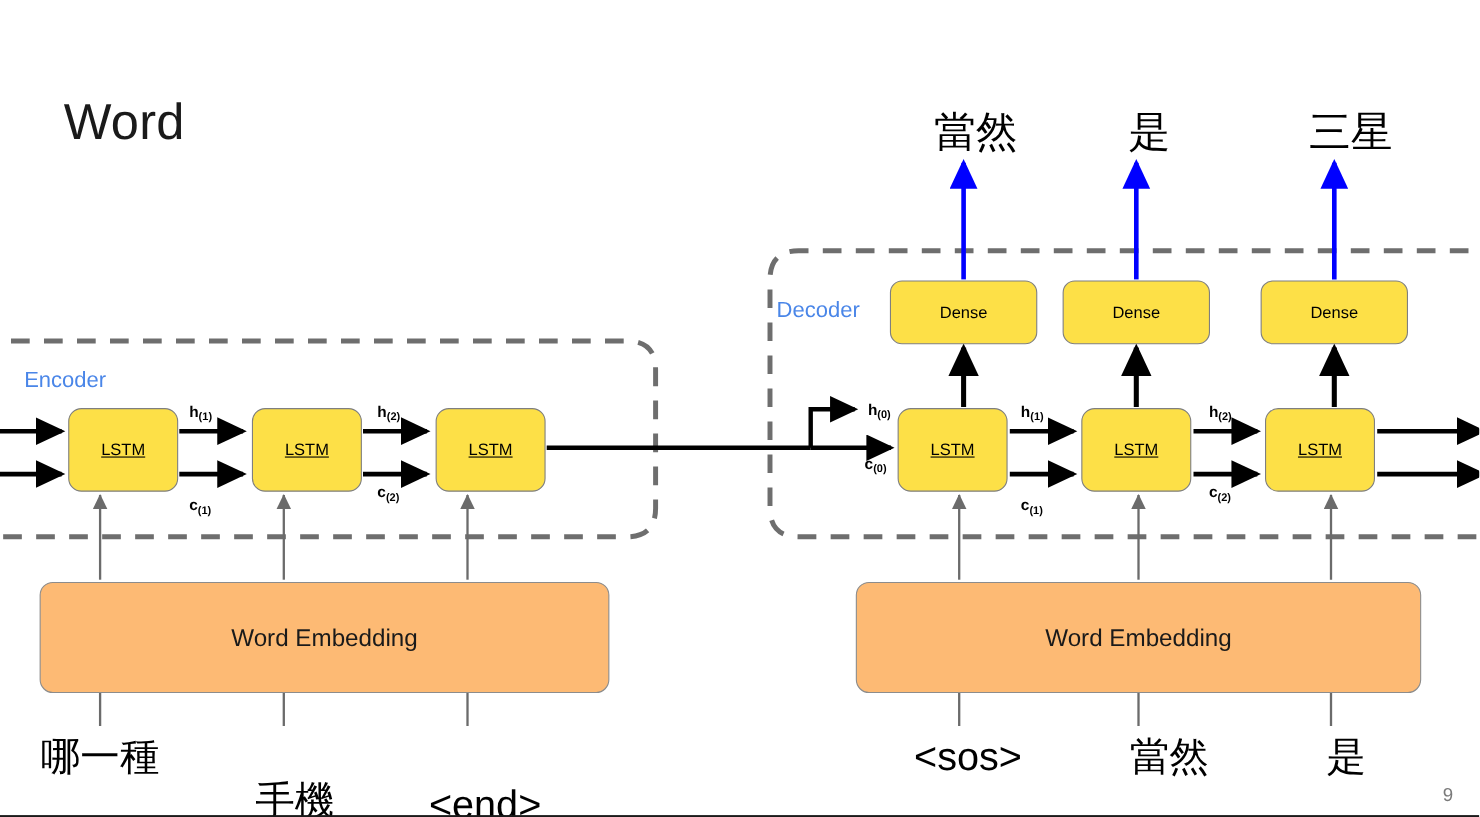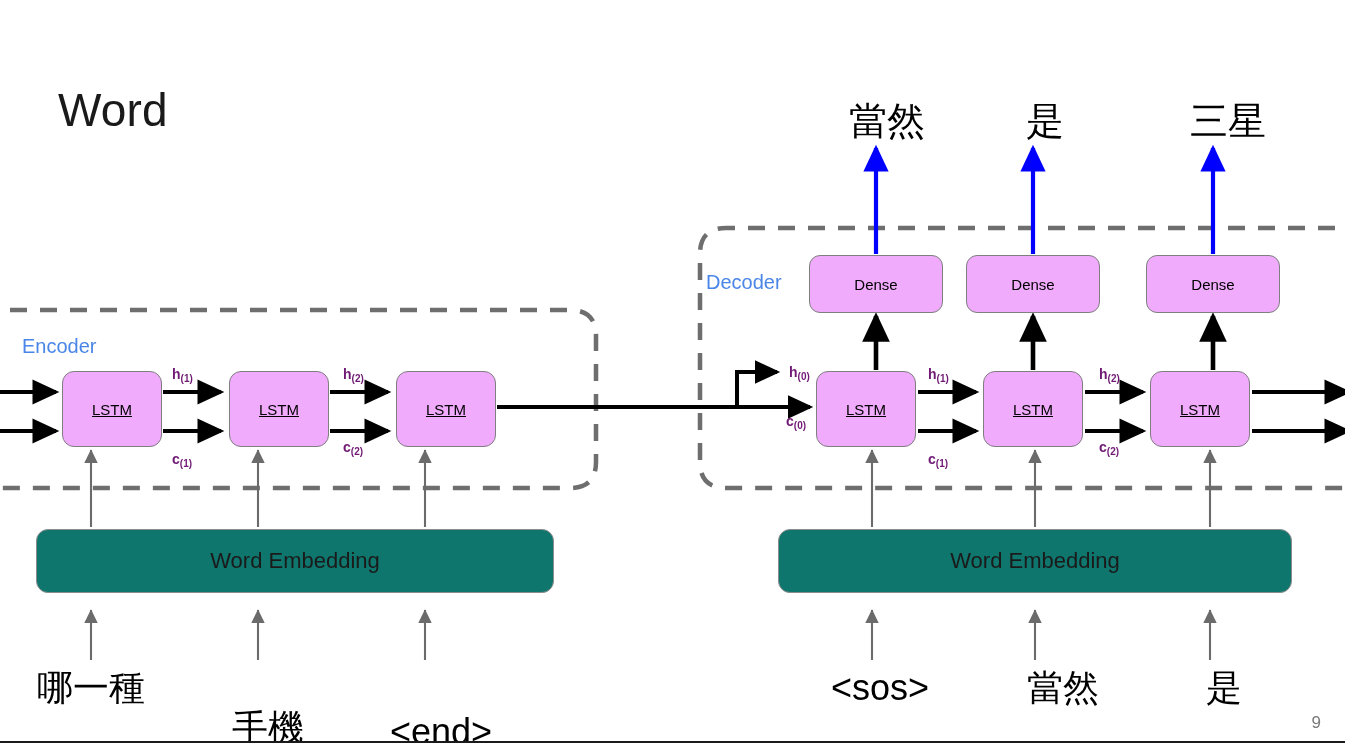--- a/index.html
+++ b/index.html
@@ -45,52 +45,52 @@
     white-space: nowrap;
     margin-top: 13px;
   }
   #encoder-label { left: 22px; top: 322px; }
   #decoder-label { left: 706px; top: 258px; }
 
   
   .lstm-box, .dense-box {
     position: absolute;
     box-sizing: border-box;
-    background: #f0abfc;
+    background: #fde047;
     border: 1.3px solid #7f7f7f;
     border-radius: 12px;
     display: flex;
     align-items: center;
     justify-content: center;
     font-size: 15px;
     color: #000000;
   }
   .lstm-box { width: 100px; height: 76px; text-decoration: underline; }
   .dense-box { width: 134px; height: 58px; border-radius: 11px; }
 
   .embed-box {
     position: absolute;
     box-sizing: border-box;
-    background: #0f766e;
+    background: #fdba74;
     border: 1.2px solid #8c8c8c;
     border-radius: 12px;
     display: flex;
     align-items: center;
     justify-content: center;
     font-size: 22px;
     color: #1a1a1a;
-    height: 64px;
+    height: 101px;
   }
 
   
   .state-label {
     position: absolute;
     font-size: 14px;
     font-weight: bold;
-    color: #701a75;
+    color: #000000;
     white-space: nowrap;
     line-height: 1;
   }
   .state-label sub {
     font-size: 10px;
     font-weight: bold;
     vertical-align: baseline;
     position: relative;
     top: 3px;
   }

